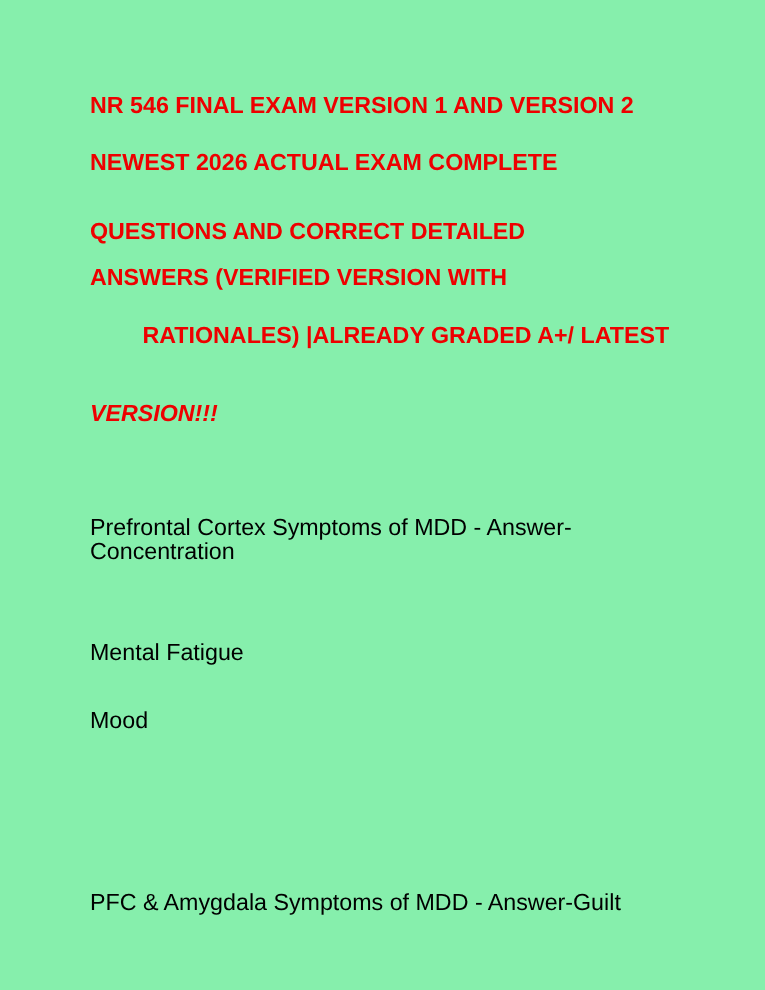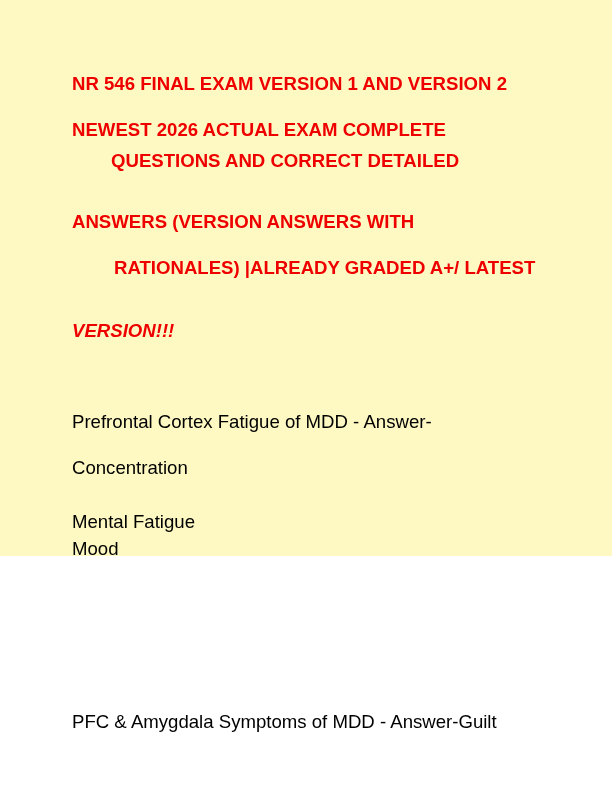--- a/index.html
+++ b/index.html
@@ -11,22 +11,22 @@
       width: 612px;
       height: 792px;
       position: relative;
       overflow: hidden;
       font-family: "Liberation Sans", sans-serif;
     }
     .page {
       position: absolute;
       left: 0; top: 0;
       width: 612px;
-      height: 556px;
-      background: #fef9c3;
+      height: 792px;
+      background: #86efac;
     }
     .title-line {
       position: absolute;
       left: 72px;
       font-size: 18.6px;
       font-weight: bold;
       color: #ee0000;
       white-space: nowrap;
       line-height: 22px;
     }
@@ -40,29 +40,29 @@
       line-height: 22px;
     }
   </style>
 </head>
 <body>
 
 <div class="page">
   <div>
     <div class="title-line" style="top:73px;">NR 546 FINAL EXAM VERSION 1 AND VERSION 2</div>
     <div class="title-line" style="top:119px;">NEWEST 2026 ACTUAL EXAM COMPLETE</div>
-    <div class="title-line" style="top:150px;margin-left:39px;">QUESTIONS AND CORRECT DETAILED</div>
-    <div class="title-line" style="top:211px;">ANSWERS (VERSION ANSWERS WITH</div>
+    <div class="title-line" style="top:174px;">QUESTIONS AND CORRECT DETAILED</div>
+    <div class="title-line" style="top:211px;">ANSWERS (VERIFIED VERSION WITH</div>
     <div class="title-line" style="top:257px;margin-left:42px;">RATIONALES) |ALREADY GRADED A+/ LATEST</div>
     <div class="title-line" style="top:320px;font-style:italic;">VERSION!!!</div>
   </div>
 
   <div>
-    <div class="body-line" style="top:411px;">Prefrontal Cortex Fatigue of MDD - Answer-</div>
-    <div class="body-line" style="top:457px;">Concentration</div>
+    <div class="body-line" style="top:411px;">Prefrontal Cortex Symptoms of MDD - Answer-</div>
+    <div class="body-line" style="top:430px;">Concentration</div>
     <div class="body-line" style="top:511px;text-align:right;">Mental Fatigue</div>
-    <div class="body-line" style="top:538px;">Mood</div>
+    <div class="body-line" style="top:565px;">Mood</div>
   </div>
 
   <div>
     <div class="body-line" style="top:711px;">PFC &amp; Amygdala Symptoms of MDD - Answer-Guilt</div>
   </div>
 </div>
 
 </body></html>

